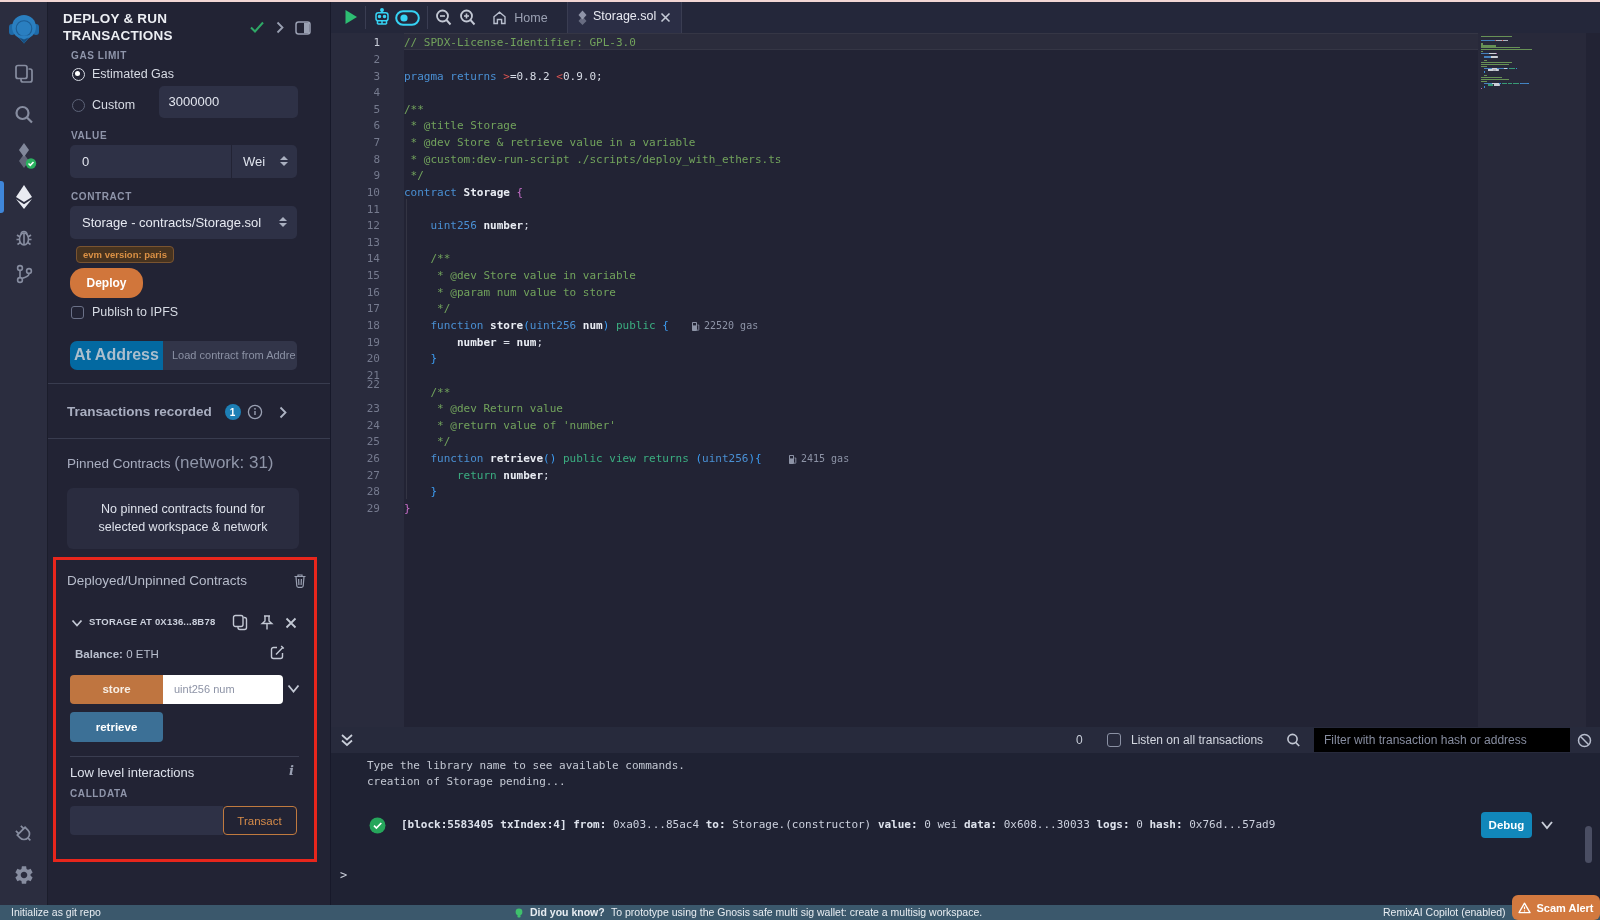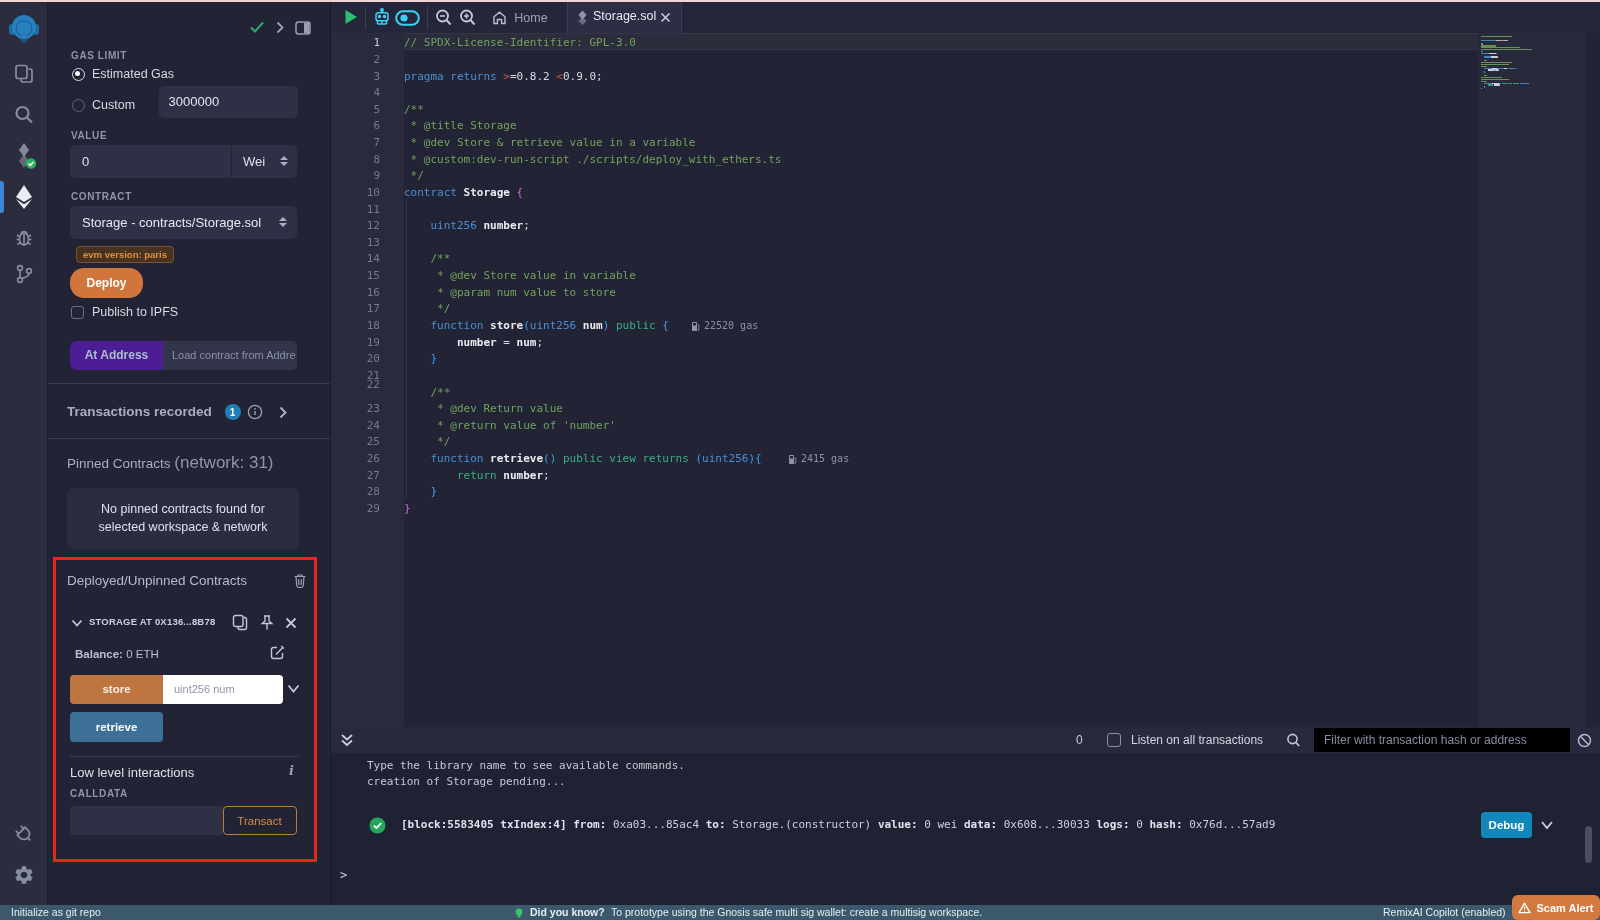--- a/index.html
+++ b/index.html
@@ -25,21 +25,21 @@
   .radio.checked { border-color:#d7dbe4; position:relative; }
   .radio.checked::after { content:""; position:absolute; left:2.5px; top:2.5px; width:5px; height:5px; border-radius:50%; background:#ffffff; }
   .radio-label { color:#d7dbe4; font-size:12.5px; }
   .updown { display:flex; flex-direction:column; gap:2px; align-items:center; }
   .updown i { display:block; width:0; height:0; border-left:4px solid transparent; border-right:4px solid transparent; }
   .updown .up { border-bottom:4.5px solid #aab0c0; }
   .updown .dn { border-top:4.5px solid #aab0c0; }
   #evm-badge { background:#47331f; border:1px solid #7a5430; border-radius:4px; color:#db9145; font-size:9.5px; font-weight:700; padding:2px 6px; }
   #deploy-btn { background:#d1763b; border-radius:7px; color:#fff; font-size:12px; font-weight:700; display:flex; align-items:center; justify-content:center; border:none; }
   .checkbox { border:1.5px solid #6a7087; border-radius:3px; background:transparent; }
-  #ataddress-btn { background:#4c1d95; border-radius:7px 0 0 7px; color:#abbecd; font-size:12px; font-weight:700; display:flex; align-items:center; justify-content:center; border:none; }
+  #ataddress-btn { background:#0369a1; border-radius:7px 0 0 7px; color:#abbecd; font-size:16px; font-weight:700; display:flex; align-items:center; justify-content:center; border:none; }
   #ataddress-input { background:#323549; border-radius:0 5px 5px 0; color:#8b91a4; font-size:11px; display:flex; align-items:center; padding-left:9px; }
   .divider { background:#393c4f; height:1px; }
   .section-title { color:#a9aec0; font-size:13.5px; }
   #tx-badge { width:16px; height:16px; border-radius:50%; background:#1d7fb5; color:#fff; font-size:10px; font-weight:700; display:flex; align-items:center; justify-content:center; }
   #pinned-card { background:#2a2c3f; border-radius:6px; color:#dee2eb; font-size:12.5px; font-weight:500; display:flex; flex-direction:column; align-items:center; justify-content:center; line-height:17.5px; }
   #annotation-rect { border:3px solid #e8261c; background:transparent; z-index:55; pointer-events:none; }
   #instance-header-label { color:#ccd1dd; font-size:9.5px; font-weight:600; letter-spacing:.2px; }
   #balance-line { color:#b9bfce; font-size:11.5px; }
   #store-btn { background:#bf7540; border-radius:4px 0 0 4px; color:#f7eee4; font-size:11.5px; font-weight:700; display:flex; align-items:center; justify-content:center; border:none; }
   #store-input { background:#ffffff; border-radius:0 4px 4px 0; color:#8d93a6; font-size:11px; display:flex; align-items:center; padding-left:11px; }
@@ -165,20 +165,24 @@
       </svg>
     </div>
     <div class="sideicon" style="top:856px;">
       <svg width="22" height="22" viewBox="0 0 24 24">
         <path fill="#878da0" d="M19.14,12.94c0.04-0.3,0.06-0.61,0.06-0.94c0-0.32-0.02-0.64-0.07-0.94l2.03-1.58c0.18-0.14,0.23-0.41,0.12-0.61 l-1.92-3.32c-0.12-0.22-0.37-0.29-0.59-0.22l-2.39,0.96c-0.5-0.38-1.03-0.7-1.62-0.94L14.4,2.81c-0.04-0.24-0.24-0.41-0.48-0.41 h-3.84c-0.24,0-0.43,0.17-0.47,0.41L9.25,5.35C8.66,5.59,8.12,5.92,7.63,6.29L5.24,5.33c-0.22-0.08-0.47,0-0.59,0.22L2.74,8.87 C2.62,9.08,2.66,9.34,2.86,9.48l2.03,1.58C4.84,11.36,4.8,11.69,4.8,12s0.02,0.64,0.07,0.94l-2.03,1.58 c-0.18,0.14-0.23,0.41-0.12,0.61l1.92,3.32c0.12,0.22,0.37,0.29,0.59,0.22l2.39-0.96c0.5,0.38,1.03,0.7,1.62,0.94l0.36,2.54 c0.05,0.24,0.24,0.41,0.48,0.41h3.84c0.24,0,0.44-0.17,0.47-0.41l0.36-2.54c0.59-0.24,1.13-0.56,1.62-0.94l2.39,0.96 c0.22,0.08,0.47,0,0.59-0.22l1.92-3.32c0.12-0.22,0.07-0.47-0.12-0.61L19.14,12.94z M12,15.6c-1.98,0-3.6-1.62-3.6-3.6 s1.62-3.6,3.6-3.6s3.6,1.62,3.6,3.6S13.98,15.6,12,15.6z"></path>
       </svg>
     </div>
   </div>
 
   <div id="panel" class="abs">
+    <div id="panel-title" class="abs">
+      <div>DEPLOY &amp; RUN</div>
+      <div>TRANSACTIONS</div>
+    </div>
     <svg class="abs" style="left:201px;top:18px;" width="16" height="14" viewBox="0 0 16 14">
       <path d="M2 7.5 l4 4 L14 2.5" stroke="#2fa866" stroke-width="2" fill="none"></path>
     </svg>
     <svg class="abs" style="left:227px;top:19px;" width="10" height="13" viewBox="0 0 10 13">
       <path d="M2.5 1.5 L7.5 6.5 L2.5 11.5" stroke="#9aa0b2" stroke-width="1.8" fill="none"></path>
     </svg>
     <svg class="abs" style="left:247px;top:18.5px;" width="16" height="14" viewBox="0 0 16 14">
       <rect x="1" y="1" width="14" height="12" rx="2.5" stroke="#9aa0b2" stroke-width="1.5" fill="none"></rect>
       <rect x="9" y="1.8" width="5.2" height="10.4" fill="#9aa0b2"></rect>
     </svg>

